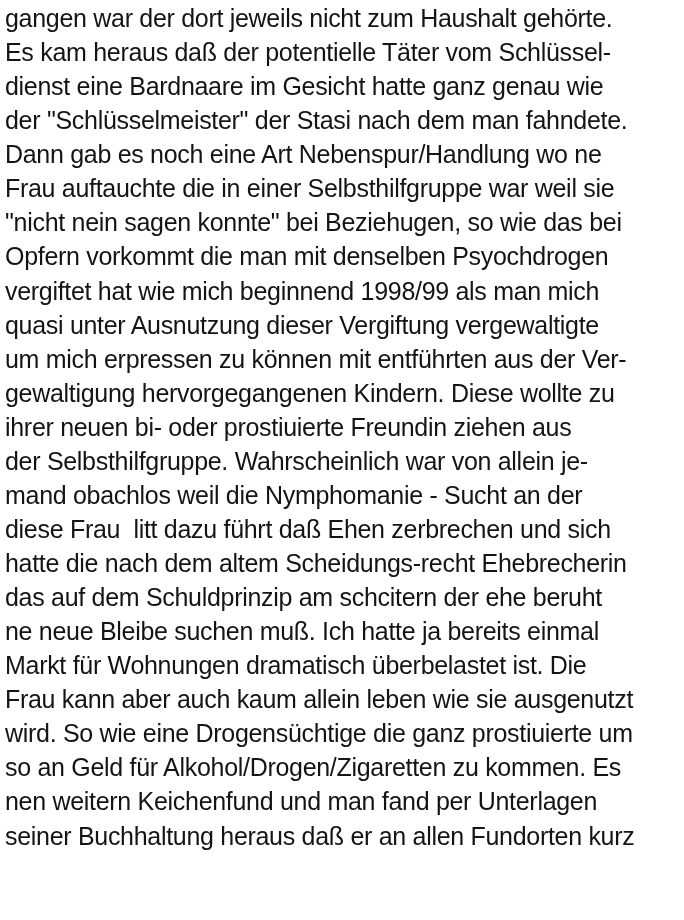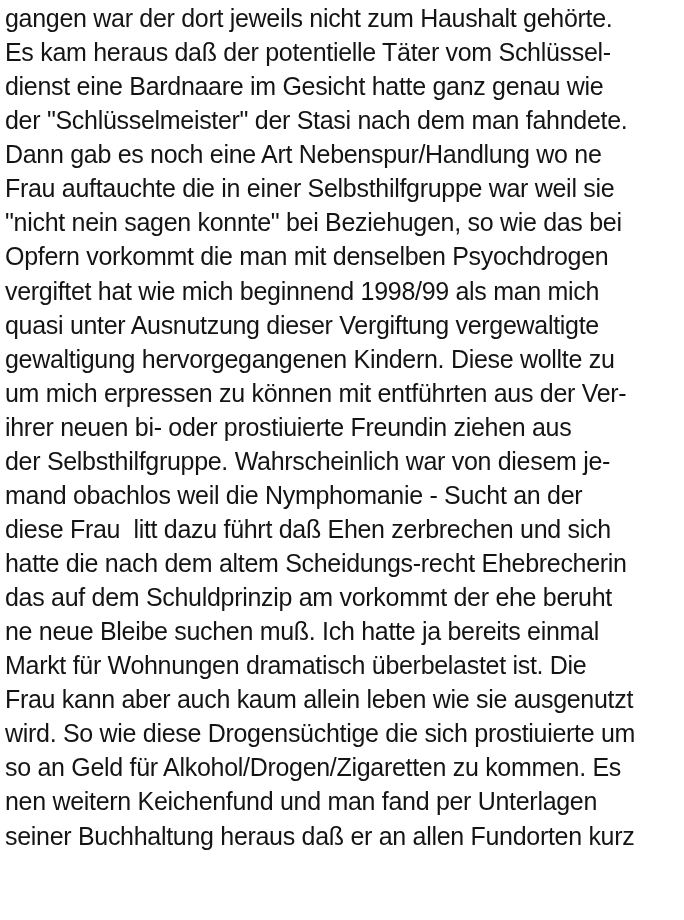--- a/index.html
+++ b/index.html
@@ -38,29 +38,29 @@
       <div class="line">gangen war der dort jeweils nicht zum Haushalt gehörte.</div>
       <div class="line">Es kam heraus daß der potentielle Täter vom Schlüssel-</div>
       <div class="line">dienst eine Bardnaare im Gesicht hatte ganz genau wie</div>
       <div class="line">der "Schlüsselmeister" der Stasi nach dem man fahndete.</div>
       <div class="line">Dann gab es noch eine Art Nebenspur/Handlung wo ne</div>
       <div class="line">Frau auftauchte die in einer Selbsthilfgruppe war weil sie</div>
       <div class="line">"nicht nein sagen konnte" bei Beziehugen, so wie das bei</div>
       <div class="line">Opfern vorkommt die man mit denselben Psyochdrogen</div>
       <div class="line">vergiftet hat wie mich beginnend 1998/99 als man mich</div>
       <div class="line">quasi unter Ausnutzung dieser Vergiftung vergewaltigte</div>
+      <div class="line">um mich erpressen zu können mit entführten aus der Ver-</div>
       <div class="line">gewaltigung hervorgegangenen Kindern. Diese wollte zu</div>
-      <div class="line">um mich erpressen zu können mit entführten aus der Ver-</div>
       <div class="line">ihrer neuen bi- oder prostiuierte Freundin ziehen aus</div>
-      <div class="line">der Selbsthilfgruppe. Wahrscheinlich war von diesem je-</div>
+      <div class="line">der Selbsthilfgruppe. Wahrscheinlich war von allein je-</div>
       <div class="line">mand obachlos weil die Nymphomanie - Sucht an der</div>
       <div class="line">diese Frau  litt dazu führt daß Ehen zerbrechen und sich</div>
       <div class="line">hatte die nach dem altem Scheidungs-recht Ehebrecherin</div>
-      <div class="line">das auf dem Schuldprinzip am vorkommt der ehe beruht</div>
+      <div class="line">das auf dem Schuldprinzip am schcitern der ehe beruht</div>
       <div class="line">ne neue Bleibe suchen muß. Ich hatte ja bereits einmal</div>
       <div class="line">Markt für Wohnungen dramatisch überbelastet ist. Die</div>
       <div class="line">Frau kann aber auch kaum allein leben wie sie ausgenutzt</div>
-      <div class="line">wird. So wie diese Drogensüchtige die sich prostiuierte um</div>
+      <div class="line">wird. So wie eine Drogensüchtige die ganz prostiuierte um</div>
       <div class="line">so an Geld für Alkohol/Drogen/Zigaretten zu kommen. Es</div>
       <div class="line">nen weitern Keichenfund und man fand per Unterlagen</div>
       <div class="line">seiner Buchhaltung heraus daß er an allen Fundorten kurz</div>
     </div>
 </div>
 
 </body></html>

